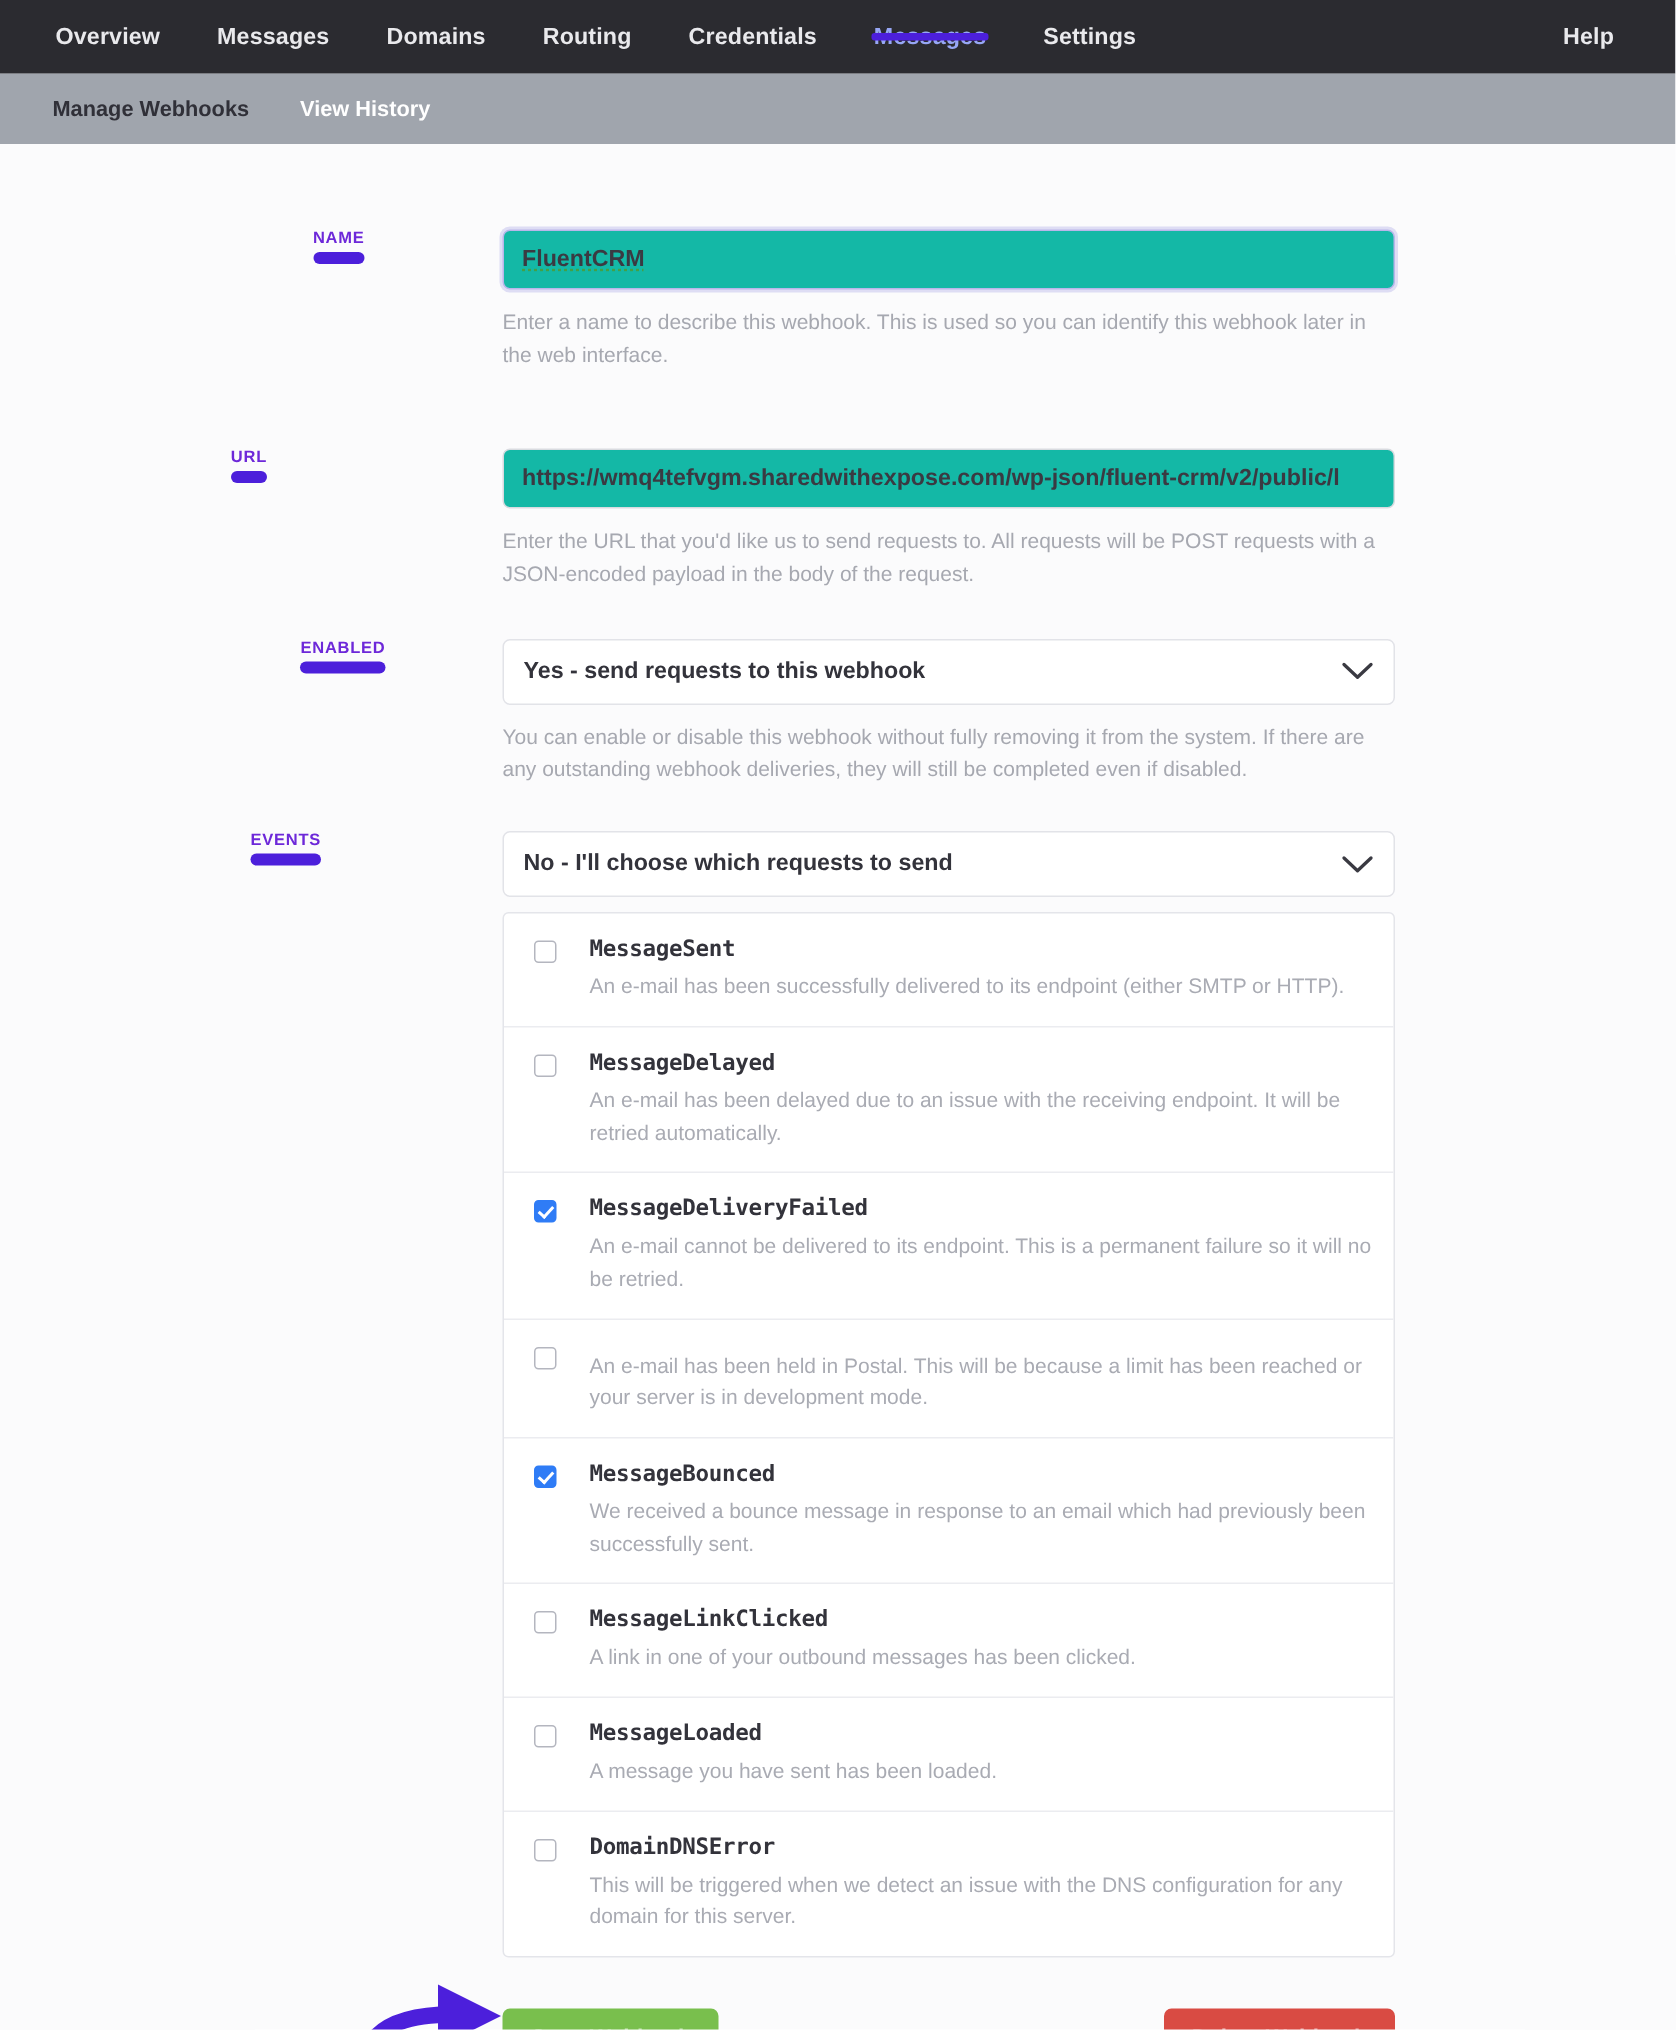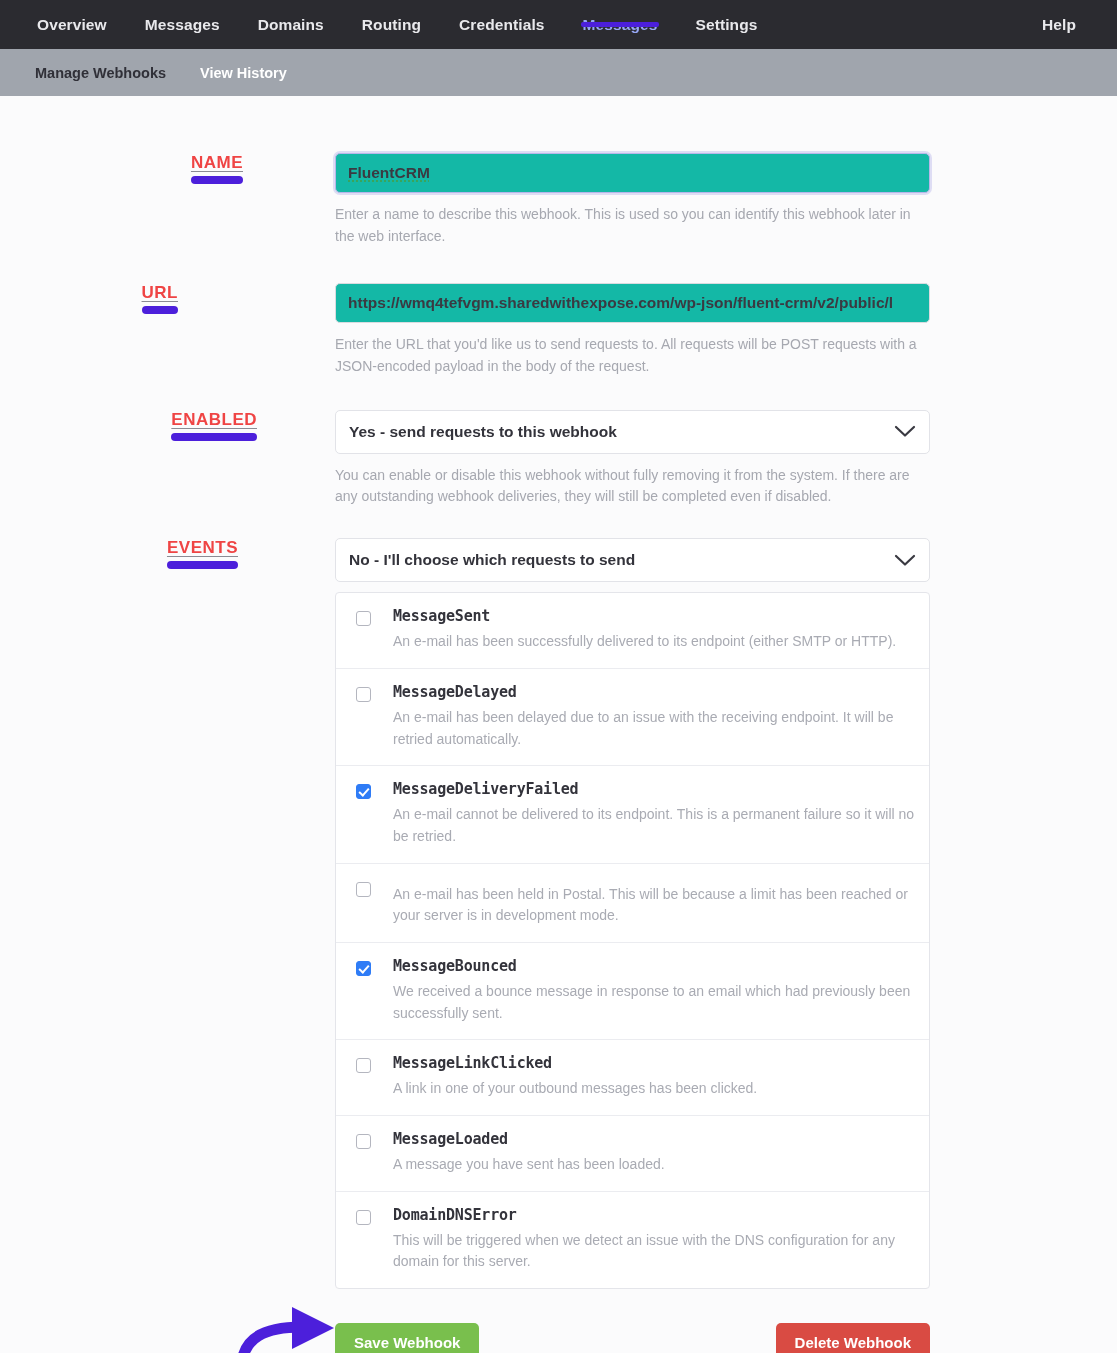--- a/index.html
+++ b/index.html
@@ -80,42 +80,41 @@
   .label-col {
     width: 335px;
     padding-right: 22px;
     display: flex;
     justify-content: flex-end;
     flex: 0 0 335px;
   }
   .field-label {
     position: relative;
     display: inline-block;
-    font-size: 17px;
+    font-size: 11px;
     font-weight: 700;
     letter-spacing: .5px;
-    color: #ef4444;
-    text-decoration: underline;
+    color: #6d28d9;
     text-decoration-color: #8b8b94;
     text-underline-offset: 3px;
     text-decoration-thickness: 1px;
     padding-bottom: 0;
   }
   .field-label .hl {
     position: absolute;
     left: 0; right: 0;
     bottom: -11px;
     height: 8px;
     border-radius: 5px;
     background: #4c1fdb;
   }
   .label-name  { margin-right: 70px; }
   .label-url   { margin-right: 135px; }
   .label-enabled { margin-right: 56px; }
-  .label-events  { margin-right: 75px; }
+  .label-events  { margin-right: 99px; }
 
   .field-col { width: 595px; flex: 0 0 595px; }
 
   .text-input {
     width: 100%;
     height: 40px;
     border: 1px solid #d9dbe0;
     border-radius: 5px;
     background: #14b8a6;
     font-family: "Liberation Sans", sans-serif;
@@ -311,21 +310,21 @@
       </span>
     </div>
     <div class="field-col">
       <div class="text-input focused">
         <span class="spellcheck">FluentCRM</span>
       </div>
       <div class="help-text">Enter a name to describe this webhook. This is used so you can identify this webhook later in the web interface.</div>
     </div>
   </div>
 
-  <div class="form-row" style="margin-top:36px;">
+  <div class="form-row" style="margin-top:52px;">
     <div class="label-col">
       <span class="field-label label-url">
         <span>URL</span>
         <span class="hl"></span>
       </span>
     </div>
     <div class="field-col">
       <div class="text-input">
         <span>https://wmq4tefvgm.sharedwithexpose.com/wp-json/fluent-crm/v2/public/l</span>
       </div>

